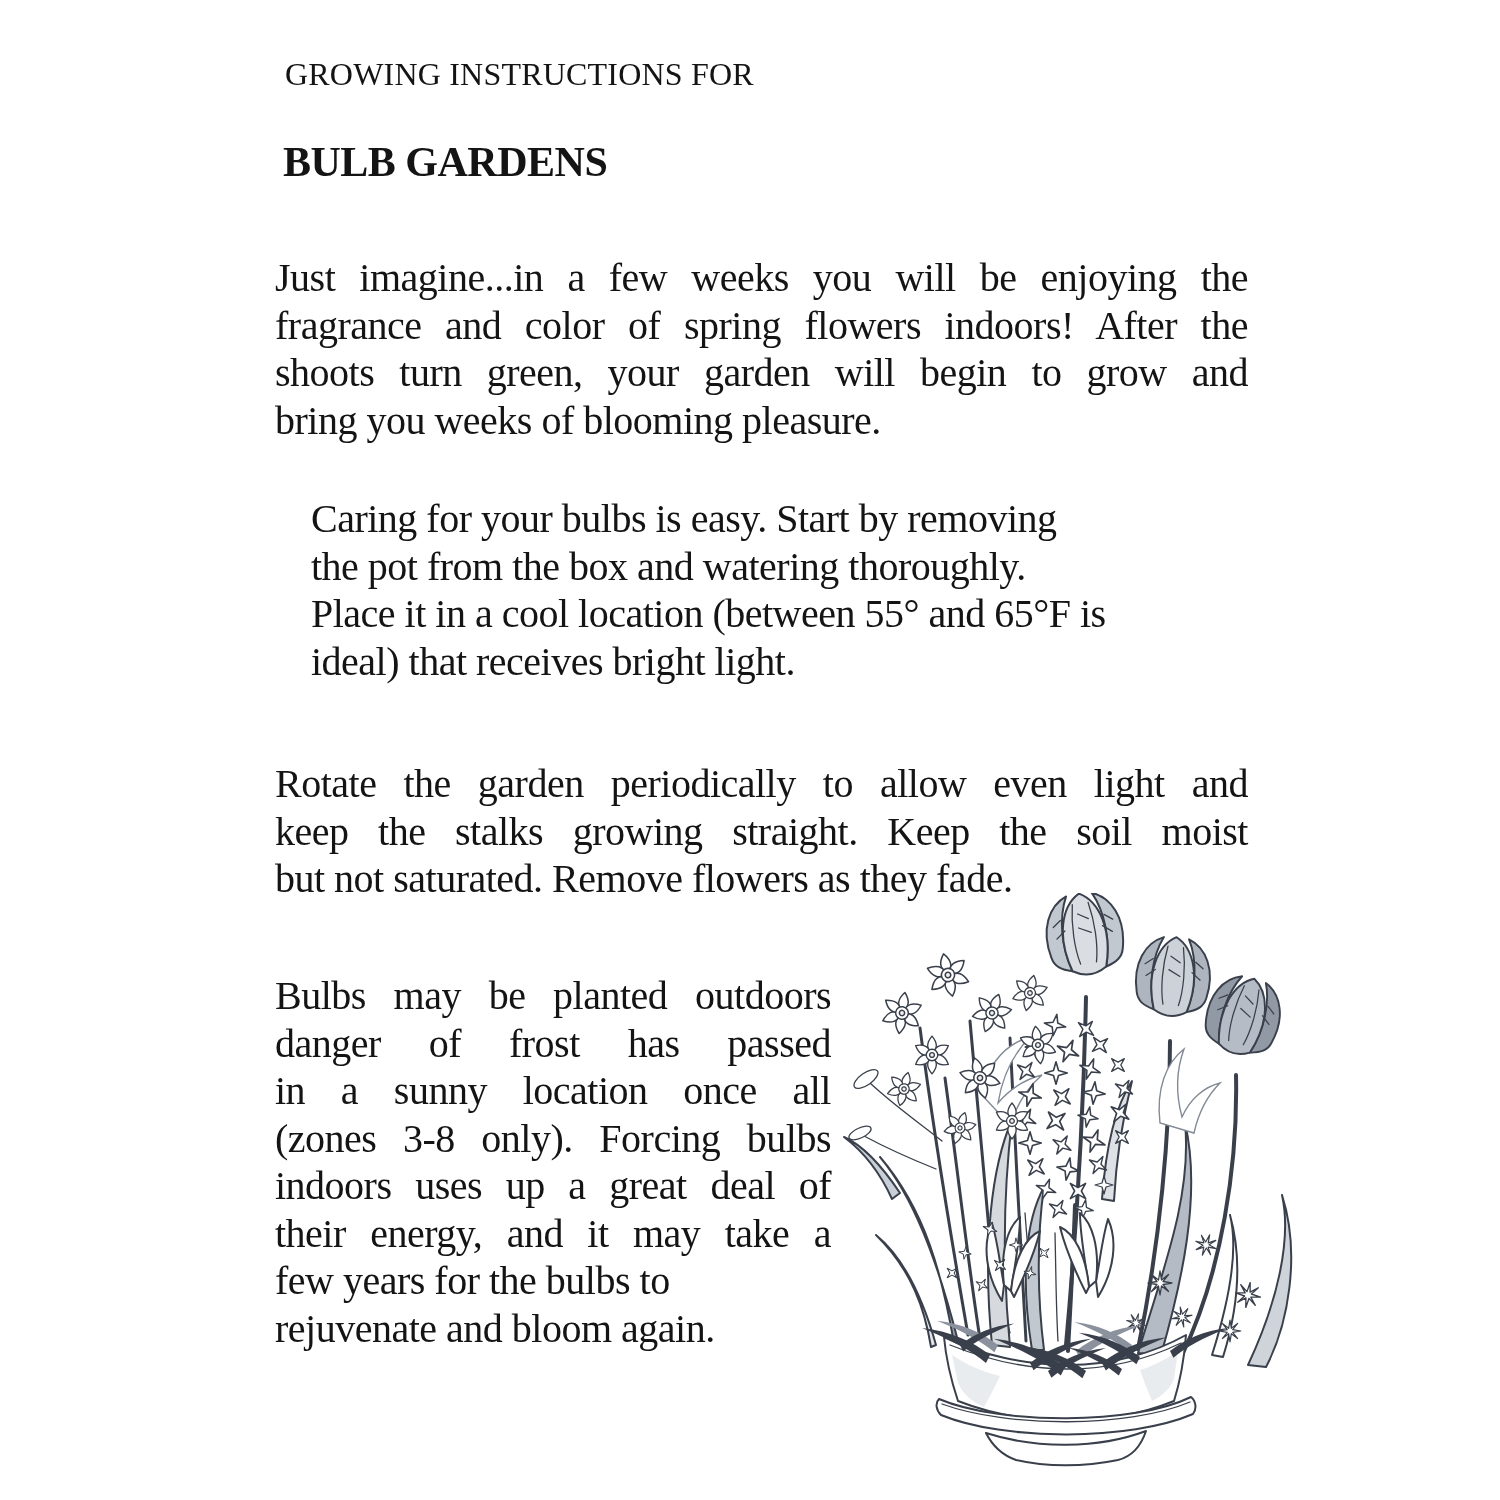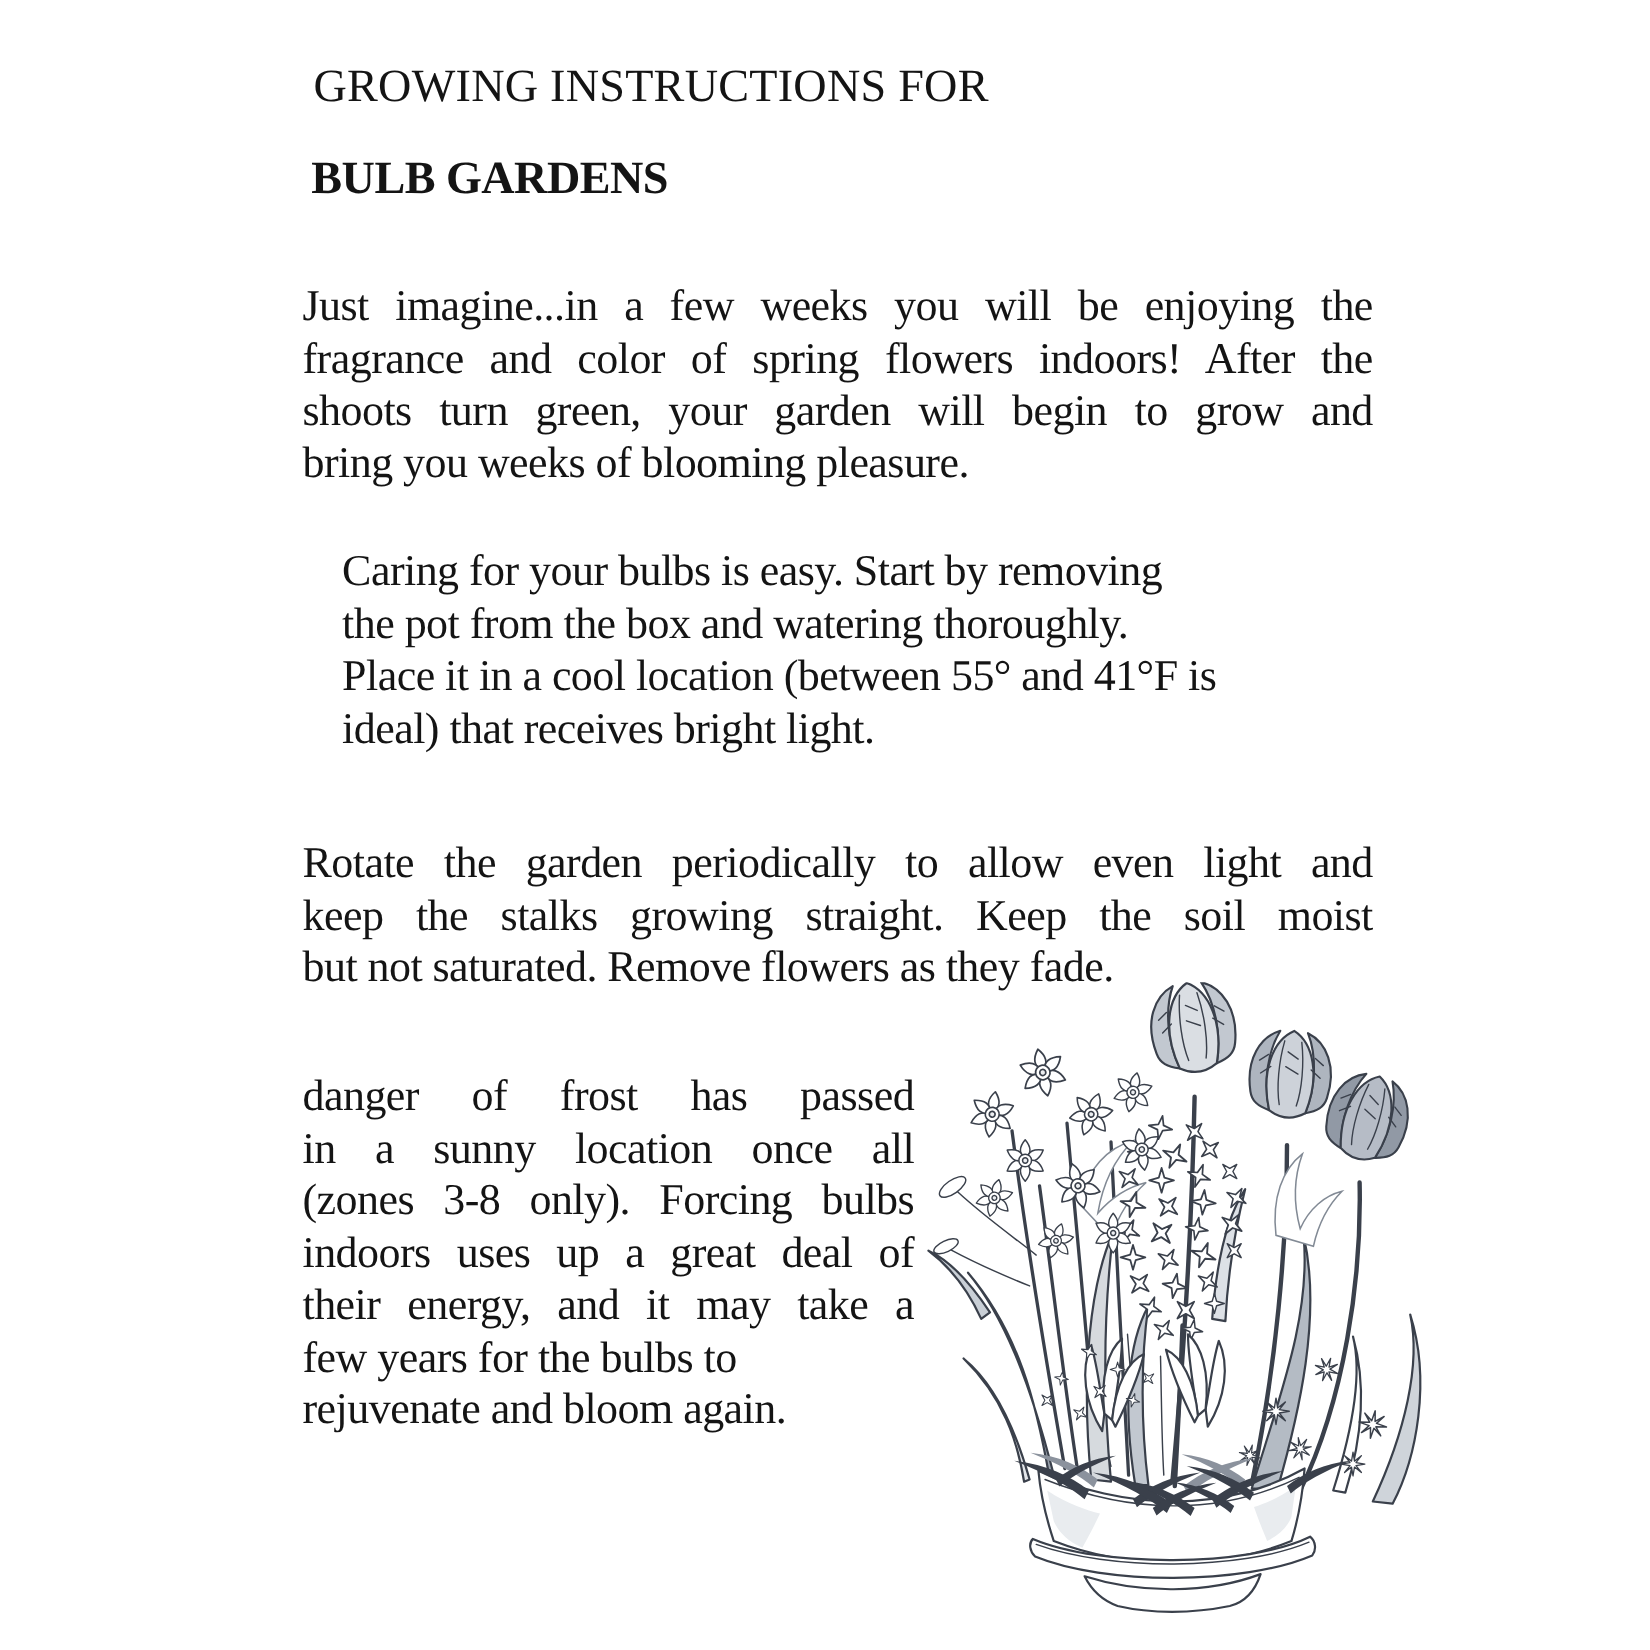--- a/index.html
+++ b/index.html
@@ -10,21 +10,21 @@
     color: var(--text, #141414);
     overflow: hidden;
   }
   .page {
     position: relative;
     width: 1500px; height: 1500px;
     background: var(--background, #ffffff);
   }
   .eyebrow {
     position: absolute; left: 285px; top: 58px;
-    font-size: 42px; line-height: 1; font-weight: normal;
+    font-size: 32px; line-height: 1; font-weight: normal;
     white-space: nowrap; letter-spacing: 0.2px;
   }
   .title {
     position: absolute; left: 283px; top: 141px;
     font-size: 42px; line-height: 1; font-weight: bold;
     white-space: nowrap; letter-spacing: -0.5px;
   }
   .para { position: absolute; left: 275px; }
   .p1 { top: 254px; width: 973px; }
   .p2 { top: 495px; width: 973px; margin-left: 36px; }
@@ -64,31 +64,32 @@
   <section class="para p1">
     <span class="line j" style="word-spacing: 14.59px;">Just imagine...in a few weeks you will be enjoying the</span>
     <span class="line j" style="word-spacing: 14.05px;">fragrance and color of spring flowers indoors! After the</span>
     <span class="line j" style="word-spacing: 15.52px;">shoots turn green, your garden will begin to grow and</span>
     <span class="line">bring you weeks of blooming pleasure.</span>
   </section>
 
   <section class="para p2">
     <span class="line">Caring for your bulbs is easy. Start by removing</span>
     <span class="line">the pot from the box and watering thoroughly.</span>
-    <span class="line">Place it in a cool location (between 55° and 41°F is</span>
+    <span class="line">Place it in a cool location (between 55° and 65°F is</span>
     <span class="line">ideal) that receives bright light.</span>
   </section>
 
   <section class="para p3">
     <span class="line j" style="word-spacing: 17.53px;">Rotate the garden periodically to allow even light and</span>
     <span class="line j" style="word-spacing: 20.09px;">keep the stalks growing straight. Keep the soil moist</span>
     <span class="line">but not saturated. Remove flowers as they fade.</span>
   </section>
 
   <section class="para p4">
+    <span class="line j" style="word-spacing: 18.2px;">Bulbs may be planted outdoors</span>
     <span class="line j" style="word-spacing: 38.39px;">danger of frost has passed</span>
     <span class="line j" style="word-spacing: 26.24px;">in a sunny location once all</span>
     <span class="line j" style="word-spacing: 17.06px;">(zones 3-8 only). Forcing bulbs</span>
     <span class="line j" style="word-spacing: 14.16px;">indoors uses up a great deal of</span>
     <span class="line j" style="word-spacing: 14.91px;">their energy, and it may take a</span>
     <span class="line">few years for the bulbs to</span>
     <span class="line">rejuvenate and bloom again.</span>
   </section>
 
   <figure class="illustration">

